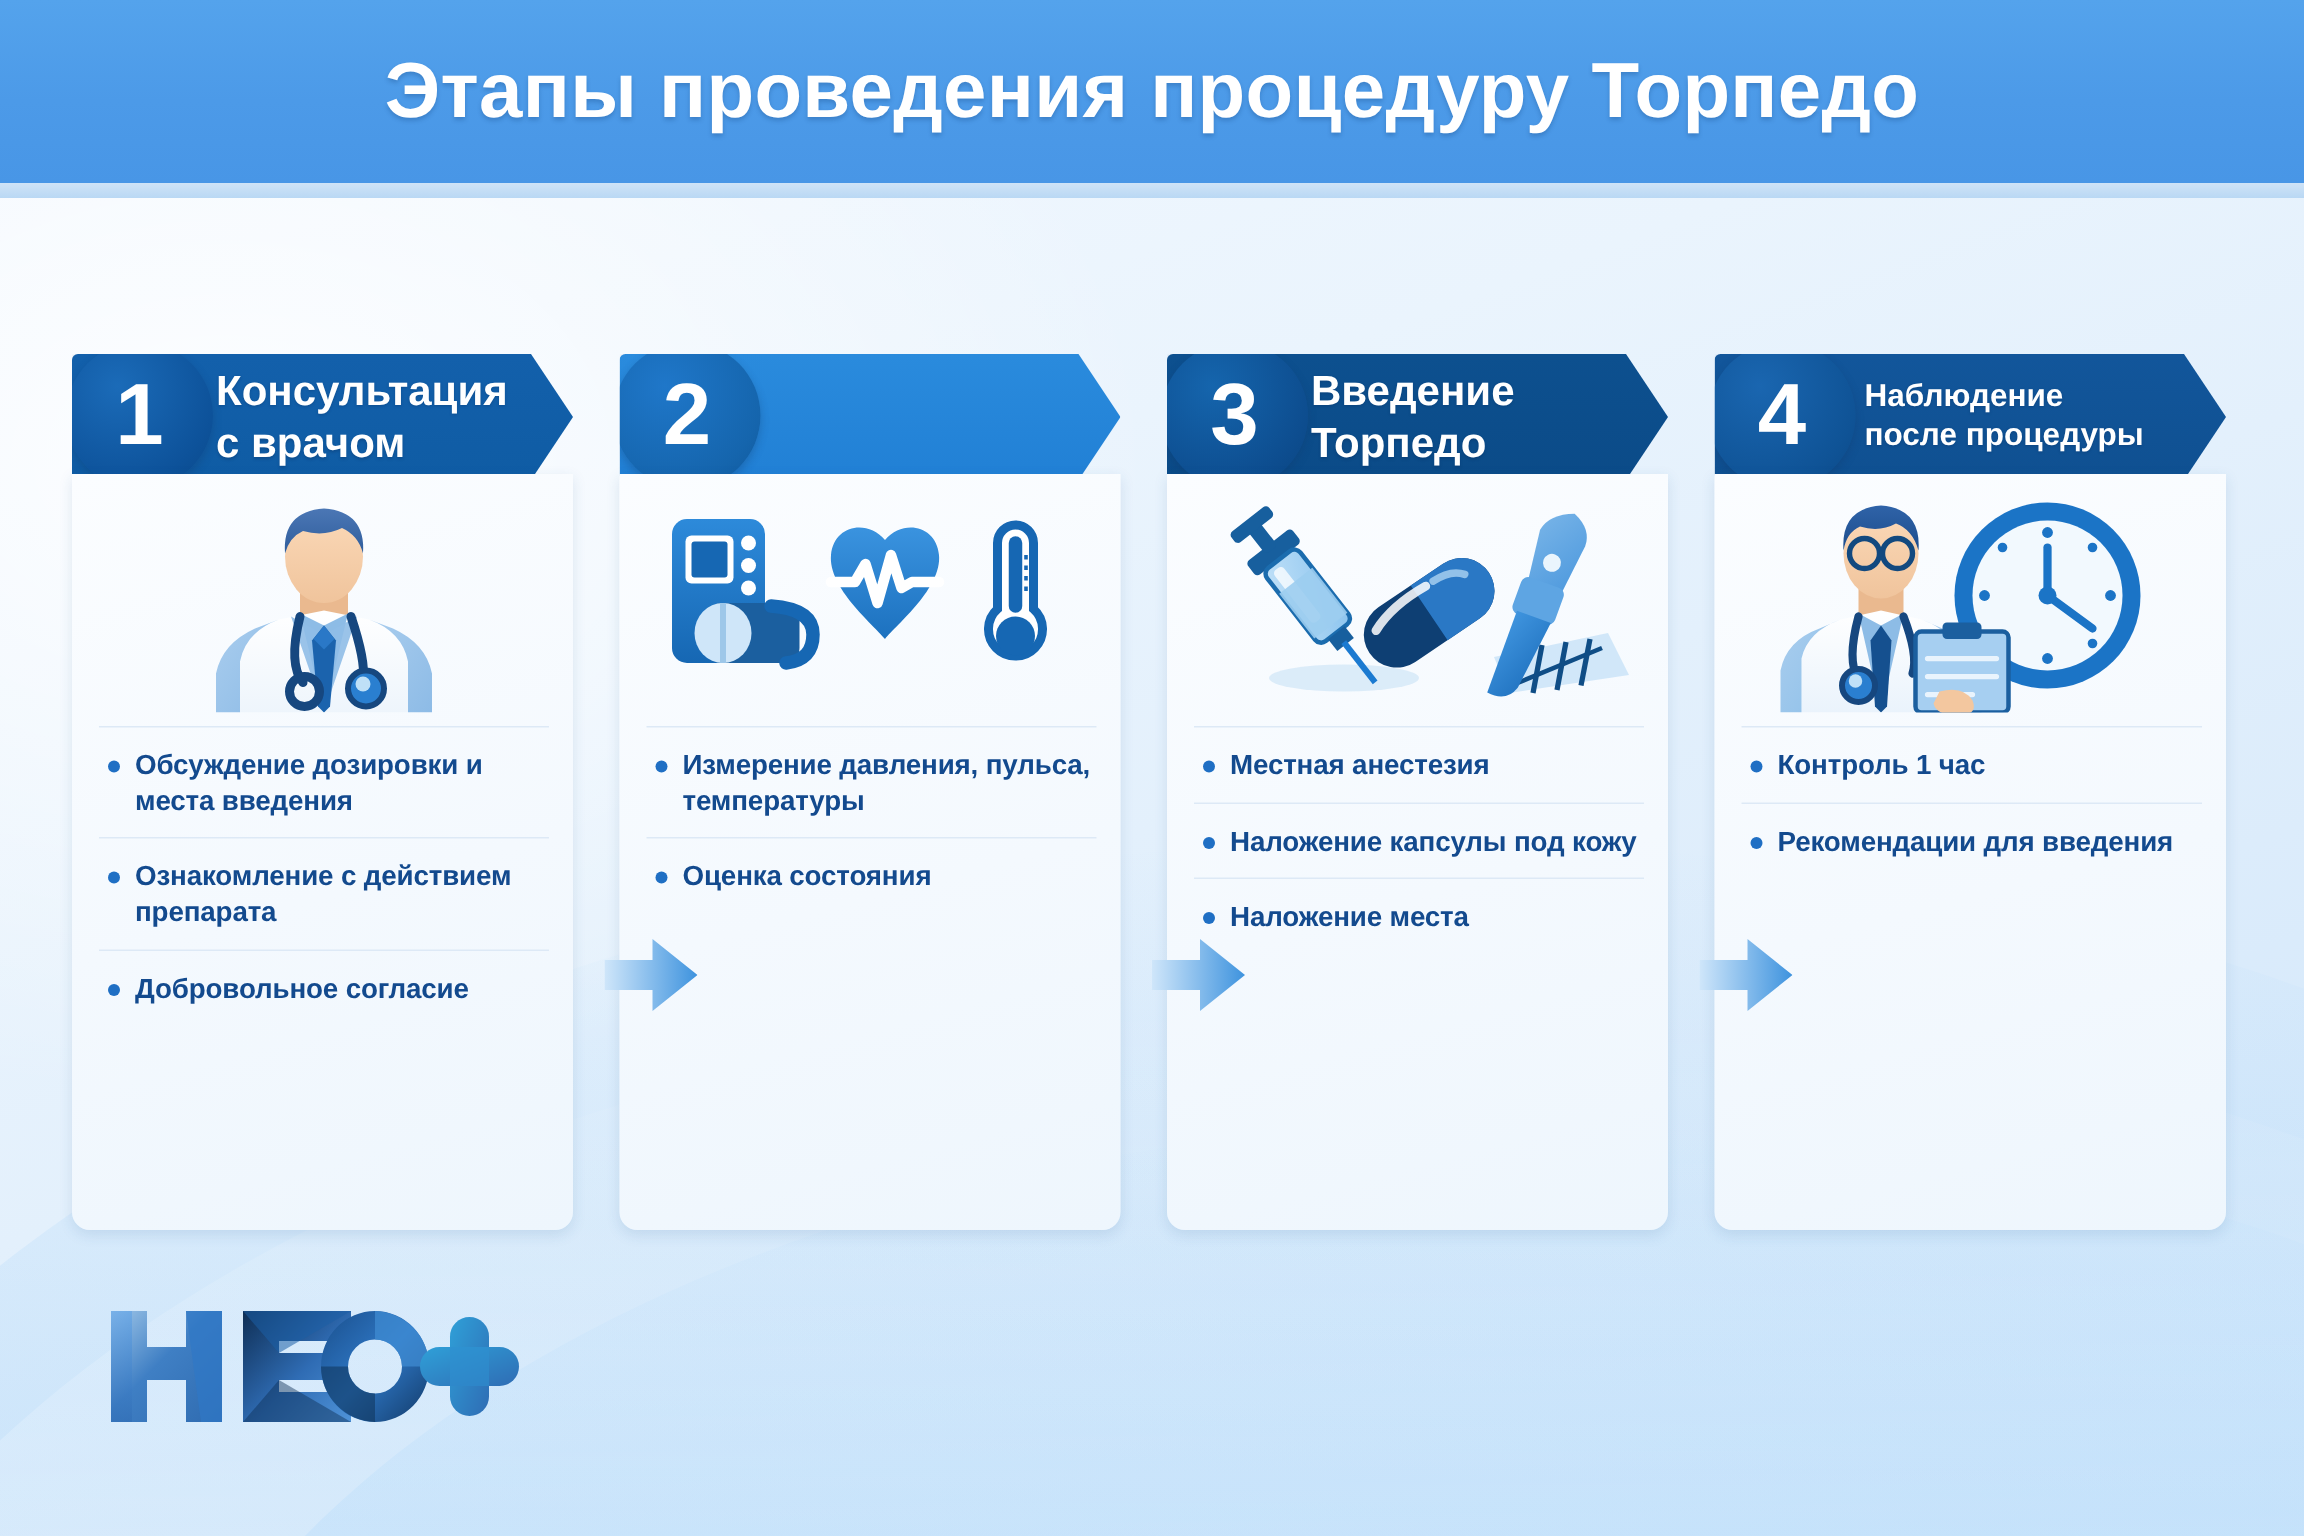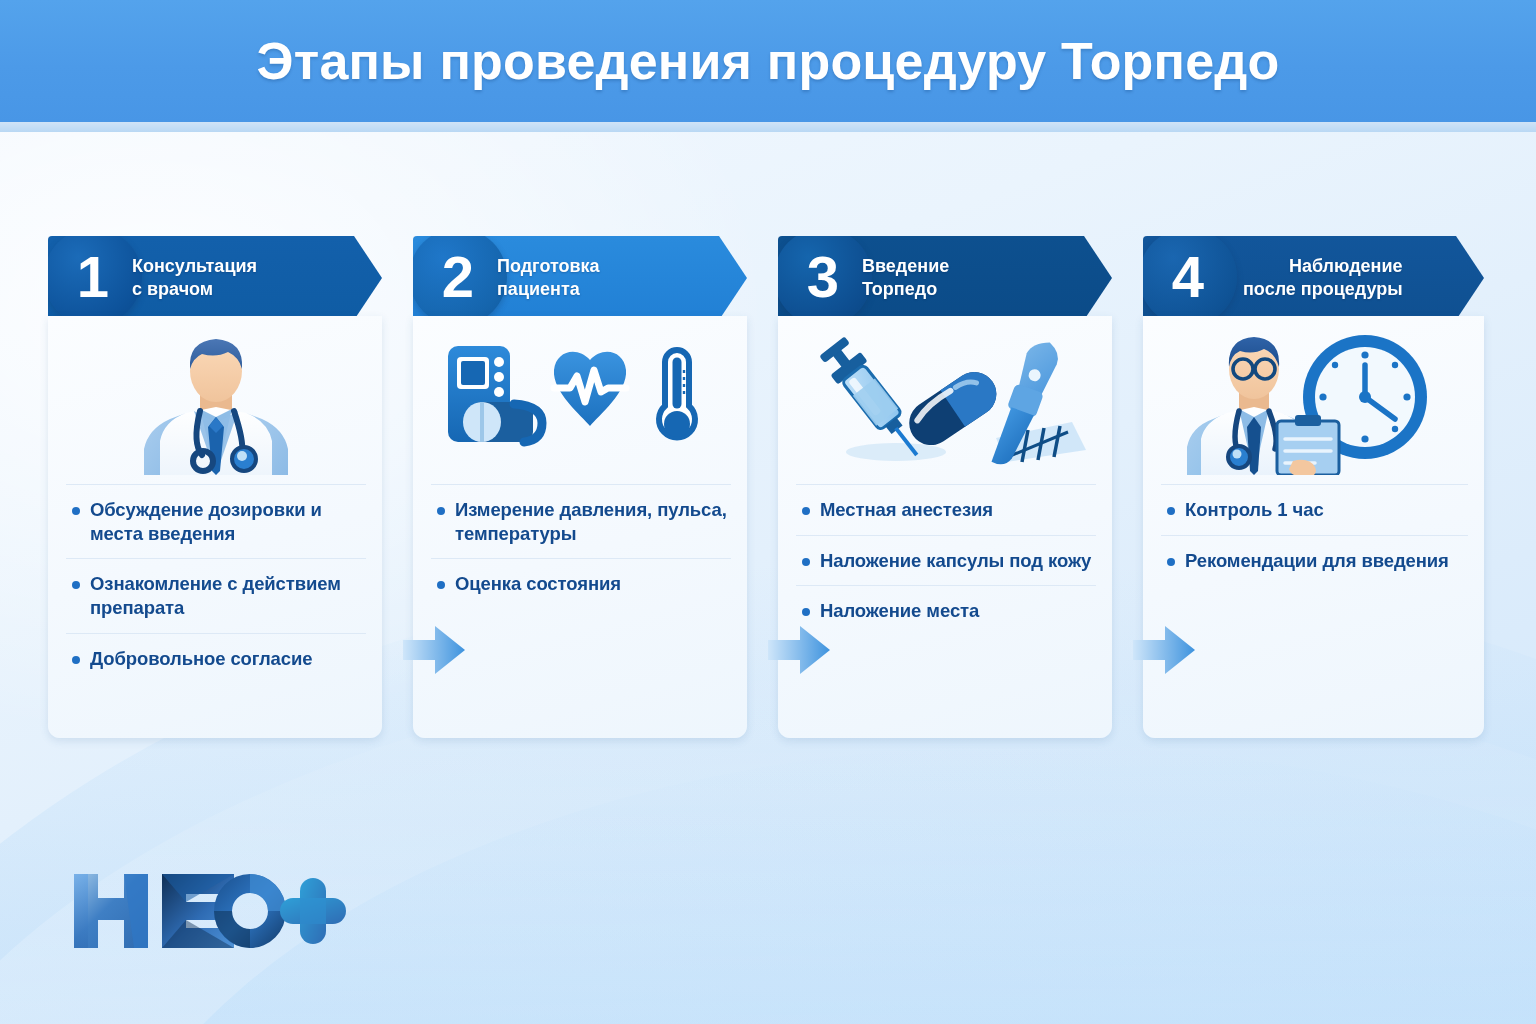--- a/index.html
+++ b/index.html
@@ -122,38 +122,38 @@
     line-height: 1;
     box-shadow: 0 3px 6px rgba(16,55,105,0.3);
   }
   .card-1 .step-badge { background: radial-gradient(circle at 35% 30%, #1b6bb8 0%, #0d529a 70%, #0a4888 100%); }
   .card-2 .step-badge { background: radial-gradient(circle at 35% 30%, #1f77c9 0%, #1565ad 70%, #10589b 100%); }
   .card-3 .step-badge { background: radial-gradient(circle at 35% 30%, #1565ad 0%, #0d4d8f 70%, #0a4480 100%); }
   .card-4 .step-badge { background: radial-gradient(circle at 35% 30%, #1a66b0 0%, #0f5396 70%, #0b4886 100%); }
 
   .banner-title {
     position: absolute;
-    left: 84px;
+    left: 96px;
     top: 50%;
     transform: translateY(-50%);
     color: #ffffff;
-    font-size: 18px;
+    font-size: 28px;
     font-weight: bold;
     line-height: 1.26;
     white-space: pre-line;
     text-shadow: 0 1px 2px rgba(5,40,85,0.3);
   }
-  .card-4 .banner-title { left: 100px; font-size: 18px; text-align: right; }
+  .card-4 .banner-title { left: 100px; font-size: 21px; }
 
   
   .card-body {
     position: absolute;
     left: 0; top: 84px;
     width: 334px;
-    height: 422px;
+    height: 504px;
     background: linear-gradient(165deg, #fbfdff 0%, #f4f9fe 55%, #eef6fd 100%);
     border-radius: 0 0 12px 12px;
     box-shadow: 0 3px 9px rgba(40,90,150,0.13);
     overflow: hidden;
   }
   .card-4 .card-body { width: 341px; }
 
   .icon-area {
     position: relative;
     width: 100%;
@@ -295,22 +295,20 @@
             <span class="bullet-dot"></span>
             <span class="bullet-text">Добровольное согласие</span>
           </div>
         </div>
       </div>
     </div>
 
     <div class="card card-2">
       <div class="card-banner">
         <div class="step-badge">2</div>
-        <div class="banner-title">Подготовка
-пациента</div>
       </div>
       <div class="card-body">
         <div class="icon-area">
           <svg width="285" height="120" viewBox="0 0 285 120">
             <defs>
               <linearGradient id="bp1" x1="0" y1="0" x2="0" y2="1">
                 <stop offset="0%" stop-color="#2d8ada"></stop>
                   <stop offset="100%" stop-color="#1667b3"></stop>
               </linearGradient>
               <linearGradient id="hrt1" x1="0" y1="0" x2="0" y2="1">

